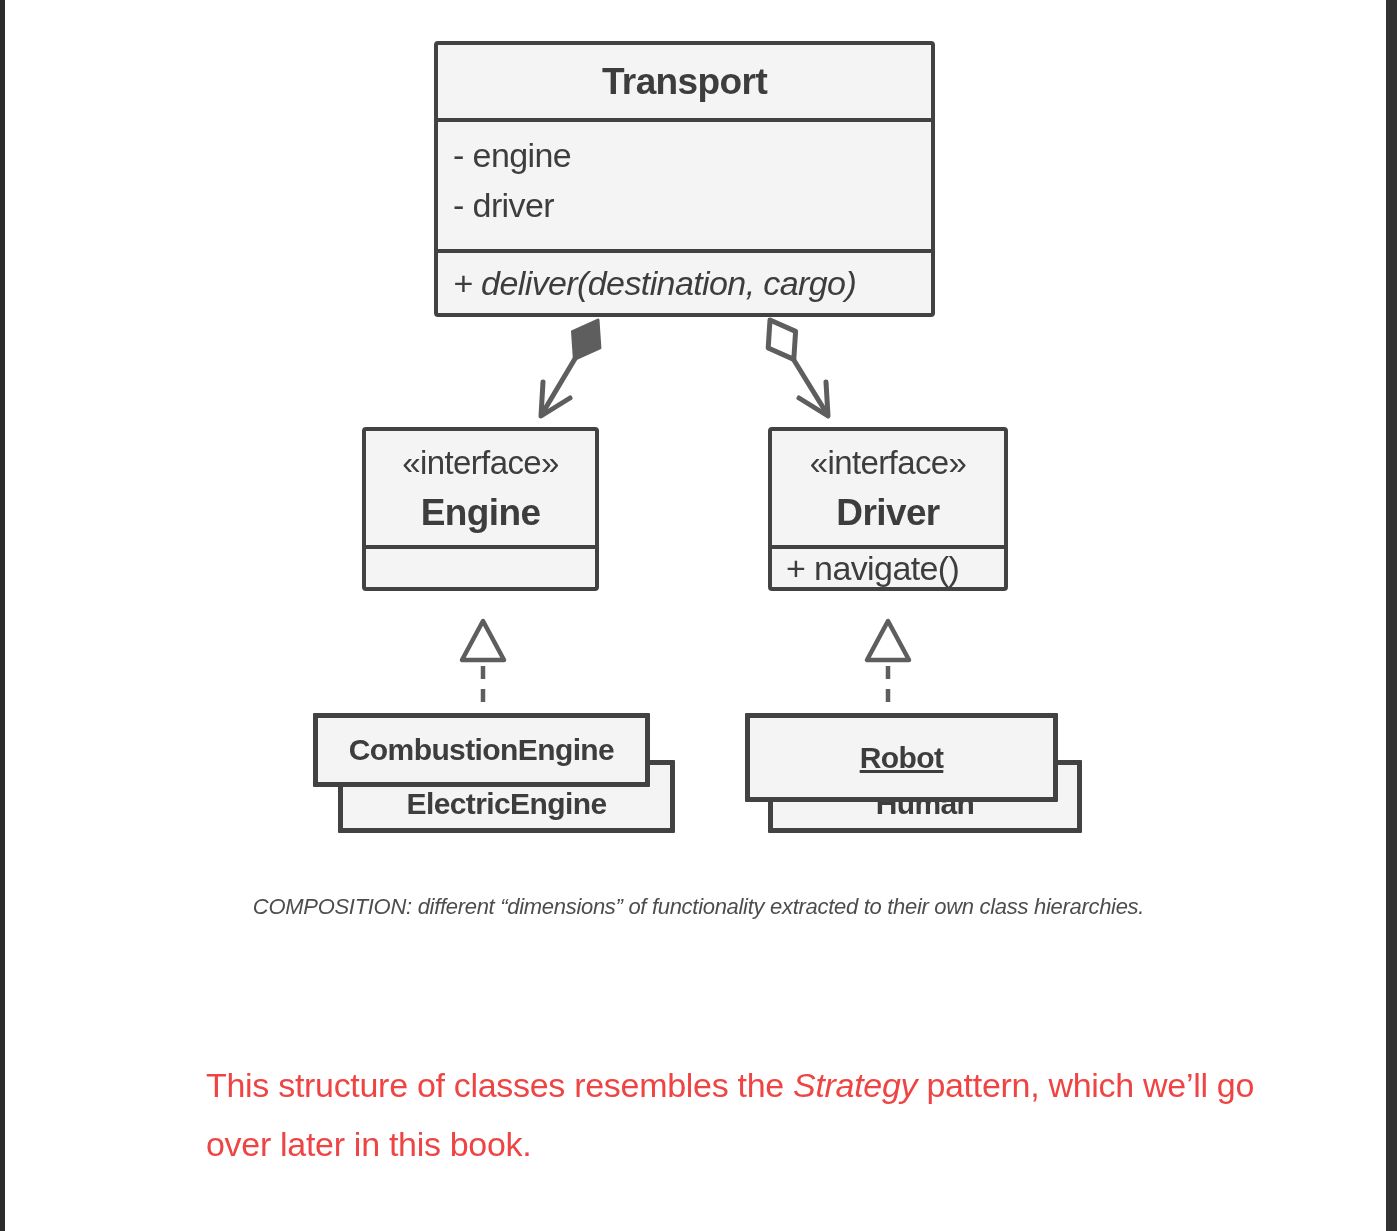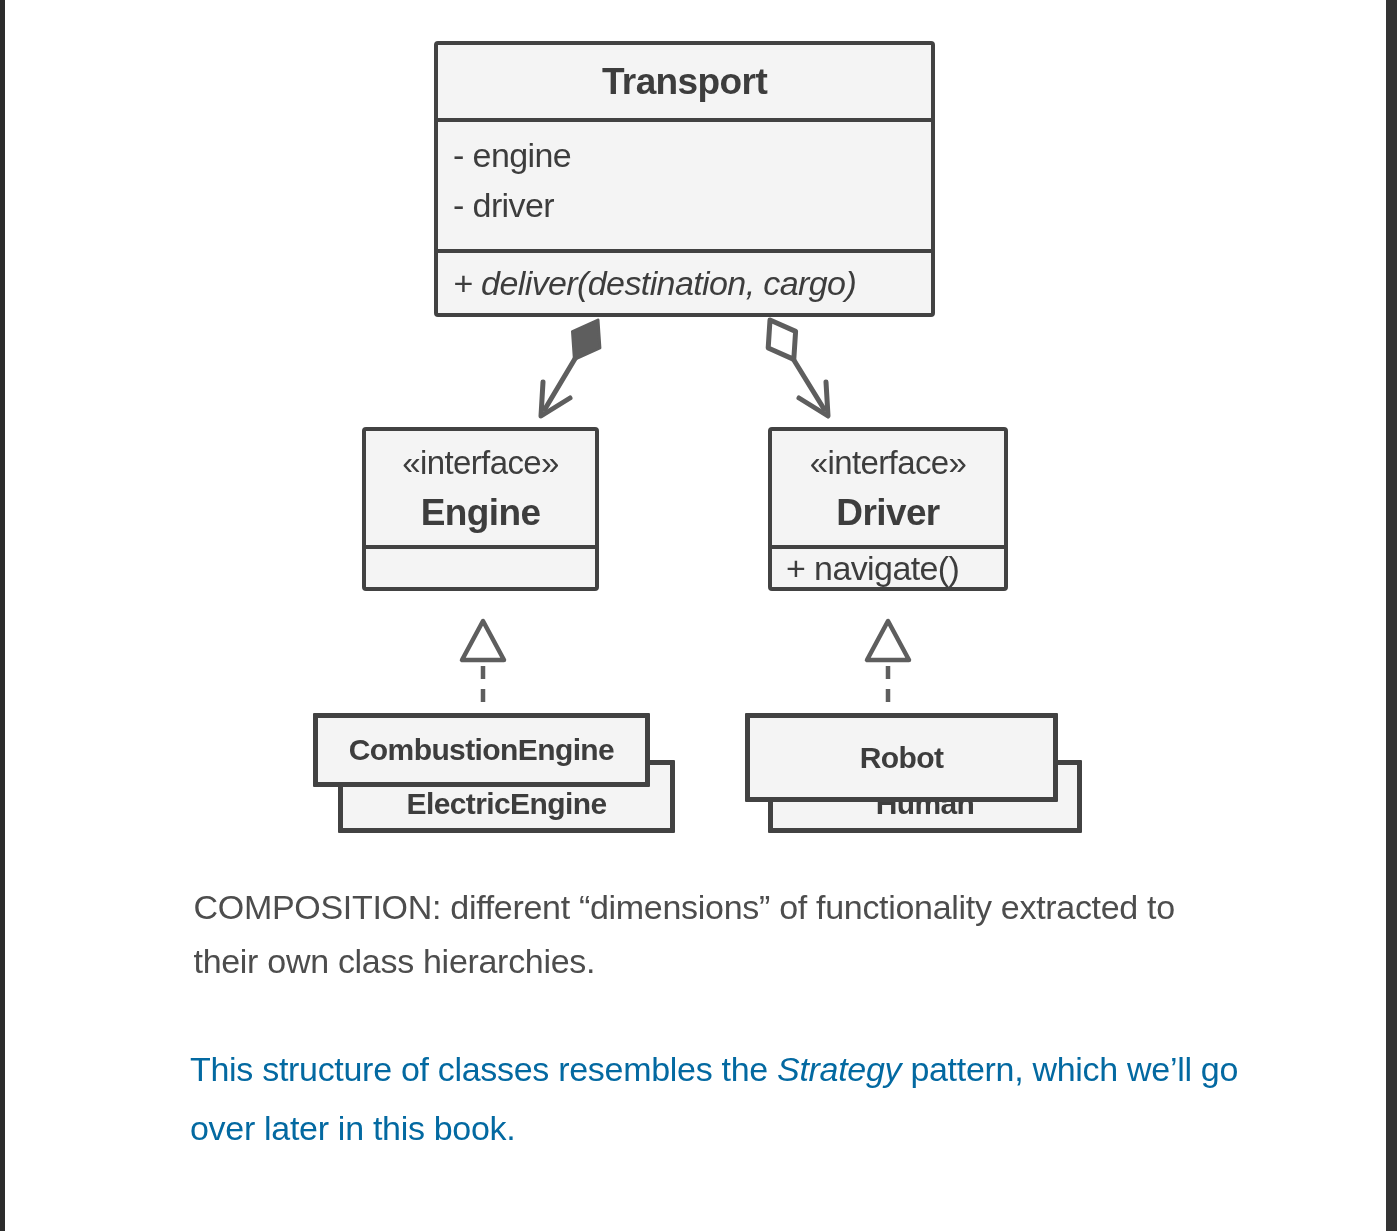--- a/index.html
+++ b/index.html
@@ -50,31 +50,31 @@
   
   .impl {
     border-width:5px; border-radius:1px; flex-direction:row;
     align-items:center; justify-content:center;
     font-weight:700; font-size:30px;
   }
   .impl.back { z-index:1; align-items:flex-end; padding-bottom:7px;text-align:right; }
   .impl.front { z-index:3; }
   .combustion { left:313px; top:713px; width:337px; height:74px; }
   .electric   { left:338px; top:760px; width:337px; height:73px; }
-  .robot      { left:745px; top:713px; width:313px; height:89px; }
+  .robot      { left:745px; top:713px; width:313px; height:89px;text-decoration:underline; }
   .human      { left:768px; top:760px; width:314px; height:73px; }
 
   .caption {
     position:absolute; left:0; right:0; top:880px; margin:0 auto; width:1010px;
-    text-align:left; font-size:34px; line-height:54px;
+    text-align:center; font-style:italic; font-size:22px; line-height:54px;
     color:#4d4d4d; letter-spacing:-0.3px;
   }
   .body-text {
-    position:absolute; left:190px; top:1040px; width:1060px; margin:0;
-    font-size:34px; line-height:59px; color:#0369a1; letter-spacing:-0.3px;
+    position:absolute; left:190px; top:1040px; width:1060px; margin:16px;
+    font-size:34px; line-height:59px; color:#ef4444; letter-spacing:-0.3px;
   }
   .body-text em { font-style:italic; }
 </style>
 </head>
 <body>
 
 <div class="page">
   <div class="edge-bar left"></div>
   <div class="edge-bar right"></div>
 

